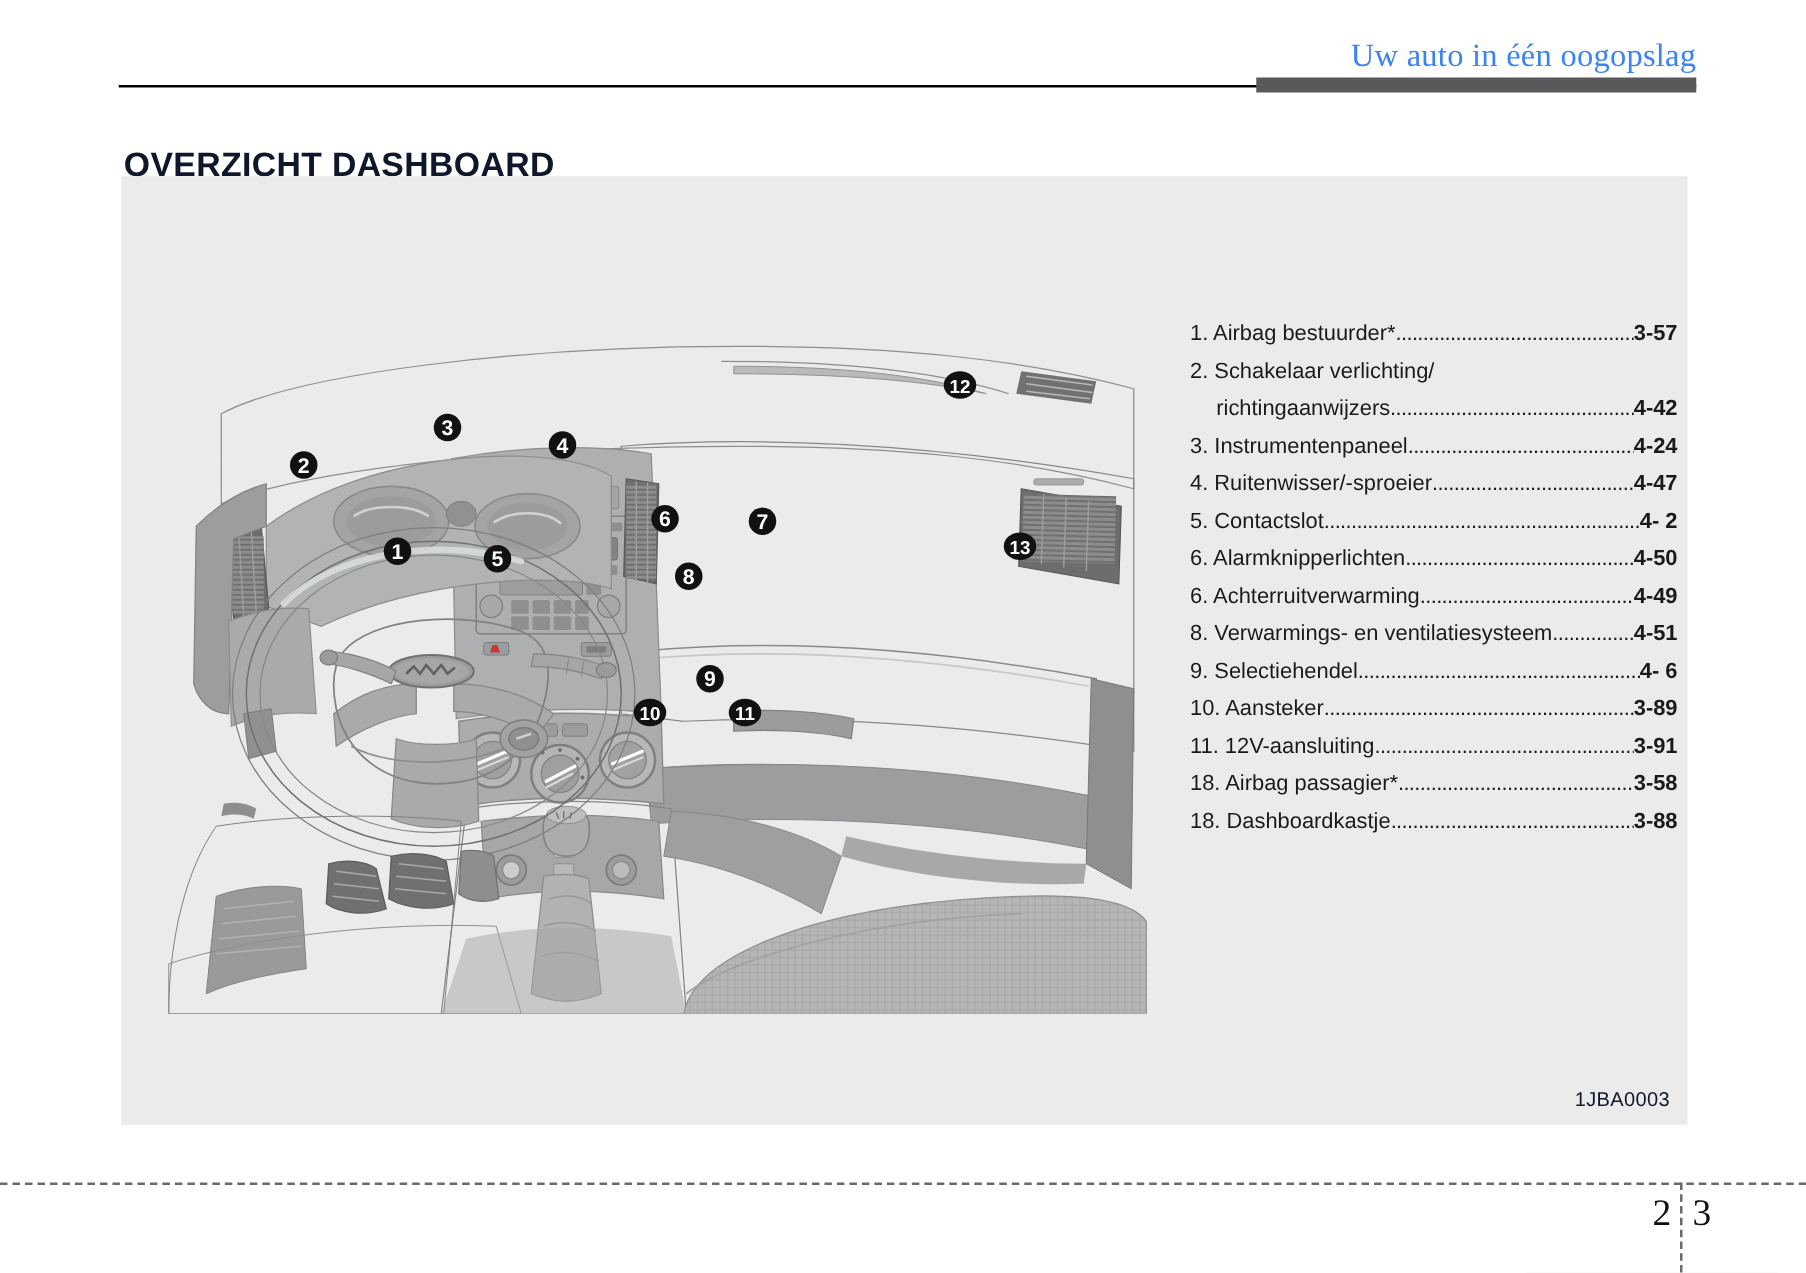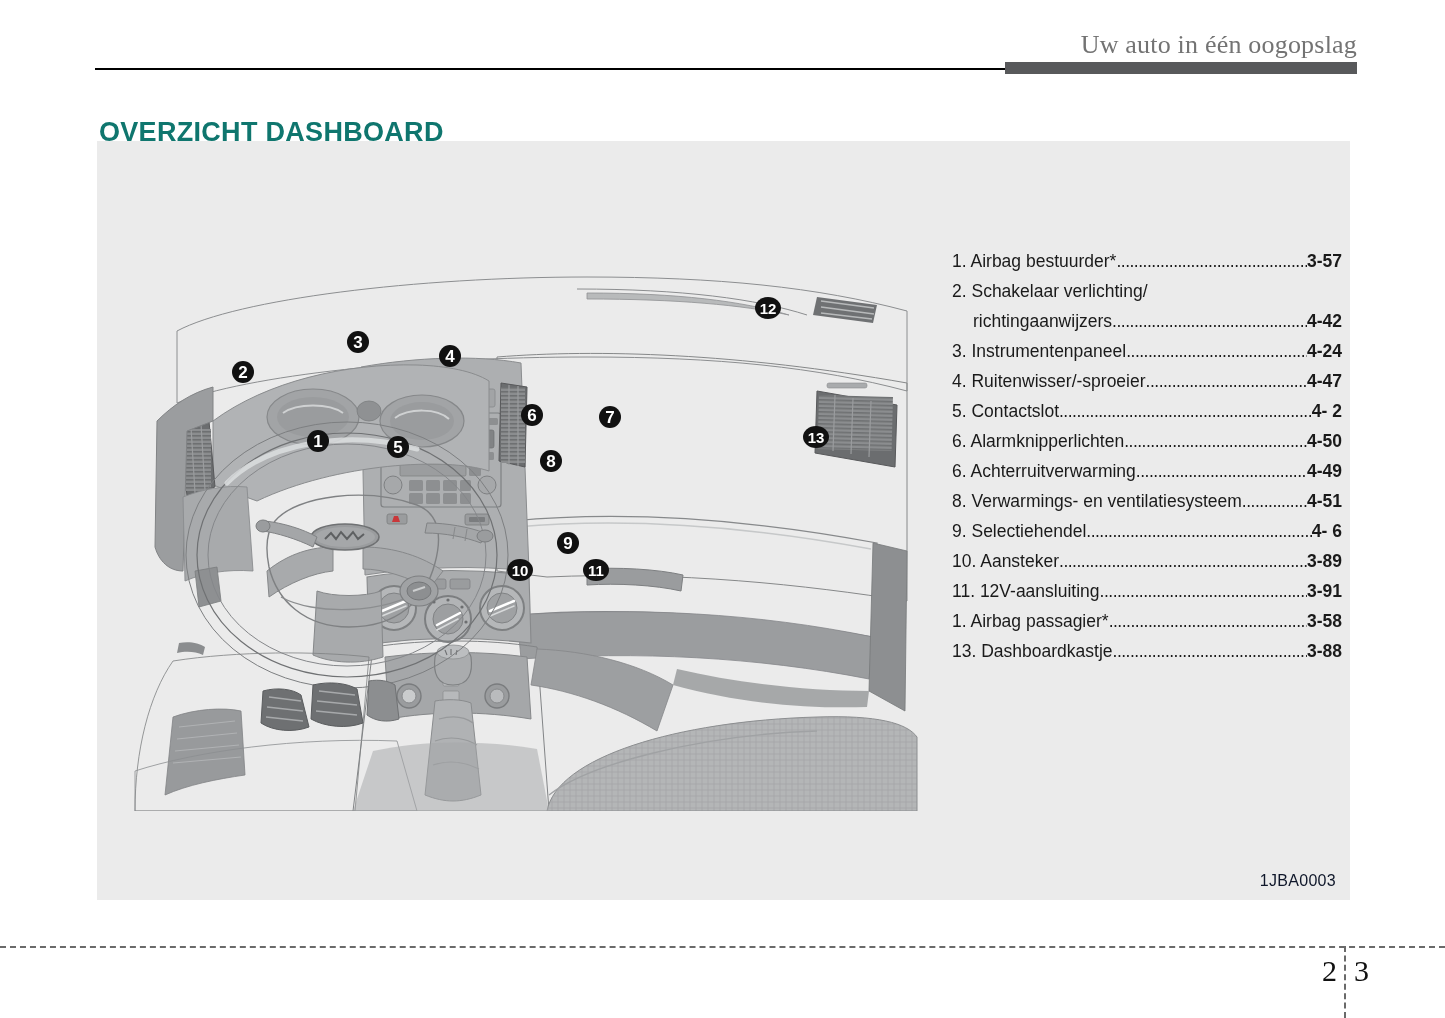--- a/index.html
+++ b/index.html
@@ -21,21 +21,21 @@
     left: 0; top: 0;
     width: 1445px;
     height: 80px;
   }
   #header-title {
     position: absolute;
     right: 88px;
     top: 30px;
     font-family: "Liberation Serif", serif;
     font-size: 26px;
-    color: #737373;
+    color: #3b82f6;
     white-space: nowrap;
     letter-spacing: 0.2px;
   }
   #header-rule {
     position: absolute;
     left: 95px;
     top: 68px;
     width: 1262px;
     height: 2px;
     background: #000000;
@@ -49,21 +49,21 @@
     background: #58595b;
   }
 
   
   #section-title {
     position: absolute;
     left: 99px;
     top: 99px;
     font-size: 27px;
     font-weight: bold;
-    color: #0f766e;
+    color: #0f172a;
     letter-spacing: 0.3px;
     white-space: nowrap;
   }
 
   
   #figure-panel {
     position: absolute;
     left: 97px;
     top: 141px;
     width: 1253px;
@@ -91,21 +91,21 @@
   
   #legend {
     position: absolute;
     left: 855px;
     top: 110px;
     width: 390px;
   }
   .legend-row {
     position: relative;
     display: flex;
-    align-items: flex-start;
+    align-items: center;
     font-size: 17.5px;
     color: #1a1a1a;
     height: 30px;
     white-space: nowrap;
   }
   .legend-label {
     flex: 0 0 auto;
   }
   .legend-leader {
     flex: 1 1 auto;
@@ -564,26 +564,26 @@
         <span class="legend-label">10. Aansteker </span>
         <span class="legend-leader">........................................................................</span>
         <span class="legend-page">3-89</span>
       </div>
       <div class="legend-row">
         <span class="legend-label">11. 12V-aansluiting </span>
         <span class="legend-leader">........................................................................</span>
         <span class="legend-page">3-91</span>
       </div>
       <div class="legend-row">
-        <span class="legend-label">1. Airbag passagier* </span>
+        <span class="legend-label">18. Airbag passagier* </span>
         <span class="legend-leader">........................................................................</span>
         <span class="legend-page">3-58</span>
       </div>
       <div class="legend-row">
-        <span class="legend-label">13. Dashboardkastje </span>
+        <span class="legend-label">18. Dashboardkastje </span>
         <span class="legend-leader">........................................................................</span>
         <span class="legend-page">3-88</span>
       </div>
     </div>
 </div>
 
 <div id="footer-dash"></div>
 <div id="footer-vdash"></div>
 <div id="page-chapter">2</div>
 <div id="page-number">3</div>

